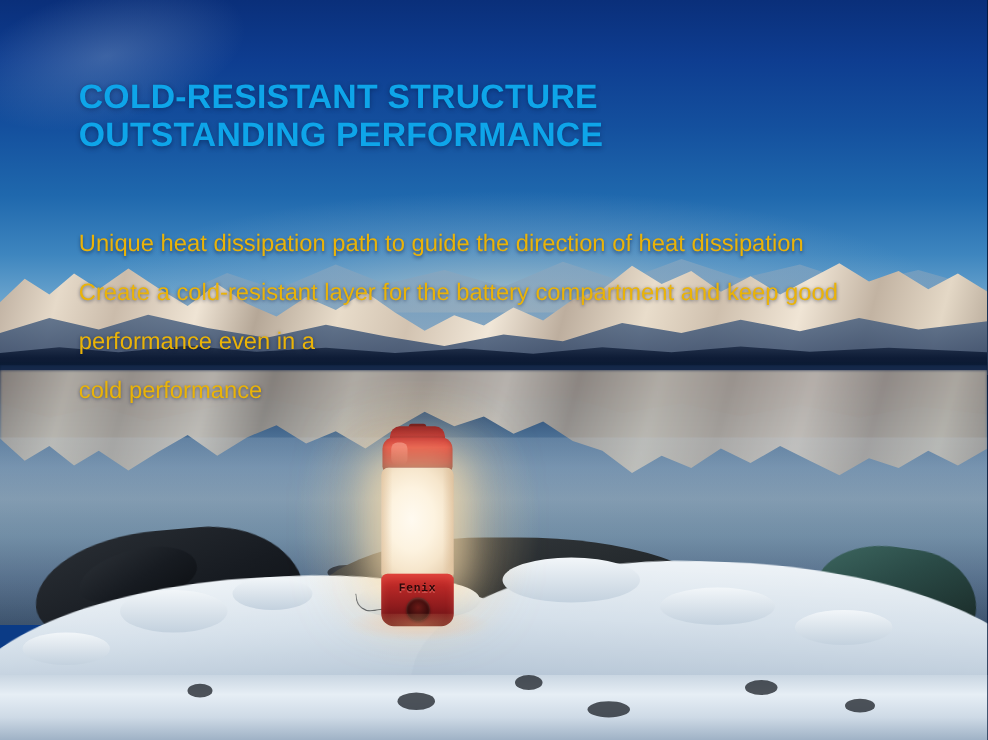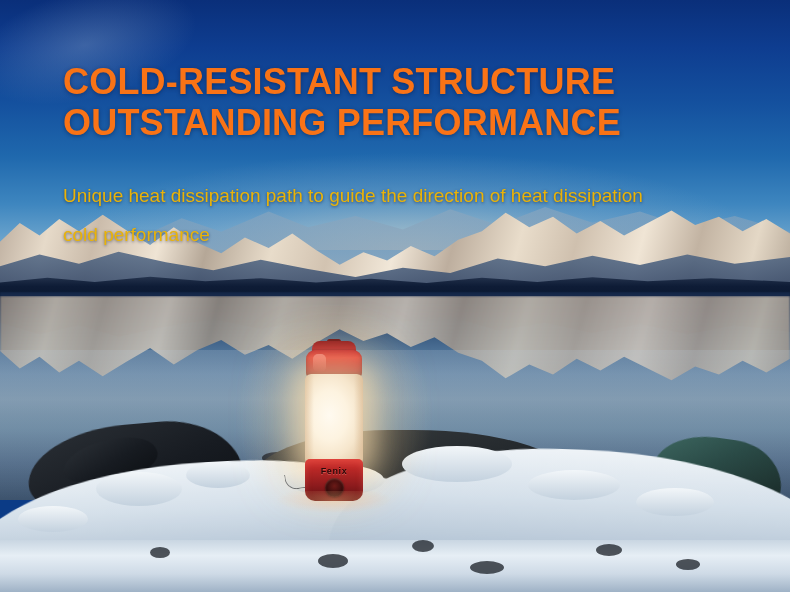--- a/index.html
+++ b/index.html
@@ -242,21 +242,21 @@
   }
   .lan-base{
     position:absolute;left:2px;top:118px;width:58px;height:42px;
     background:linear-gradient(to bottom,#d4312e 0%,#c02a28 18%,#8e1b1d 62%,#5d1012 100%);
     border-radius:5px 5px 10px 10px;
     box-shadow:inset 0 4px 7px rgba(255,120,100,.30);
   }
   .lan-logo{
     position:absolute;left:0;top:125px;width:62px;
     text-align:center;
-    font-family:Liberation Sans, sans-serif;
+    font-family:Liberation Mono, monospace;
     font-size:9px;font-weight:bold;letter-spacing:.6px;
     color:#2a0809;
     text-shadow:0 1px 0 rgba(255,160,150,.35);
   }
   .lan-port{
     position:absolute;left:22px;top:137px;width:19px;height:19px;
     background:radial-gradient(circle at 50% 42%, #6b1a17 0%, #3a0c0c 55%, #160404 100%);
     border-radius:50%;
     box-shadow:inset 0 1px 2px rgba(255,140,120,.35), 0 1px 2px rgba(0,0,0,.5);
   }
@@ -268,22 +268,22 @@
     transform:rotate(-8deg);
   }
   .lan-glow-floor{
     position:absolute;left:-26px;top:150px;width:114px;height:22px;
     background:radial-gradient(ellipse at 50% 40%, rgba(255,188,130,.40) 0%, rgba(255,170,110,0) 72%);
   }
 
   
   .headline{
     position:absolute;left:63px;top:62px;
-    color:#f97316;
-    font-size:36px;font-weight:bold;
+    color:#0ea5e9;
+    font-size:27px;font-weight:bold;
     line-height:1.13;
     letter-spacing:.2px;
     text-shadow:0 1px 4px rgba(0,20,60,.45);
     white-space:pre-line;
   }
   .subcopy{
     position:absolute;left:63px;top:149px;
     width:700px;
     color:#eab308;
     font-size:19px;font-weight:normal;
@@ -361,16 +361,17 @@
     <div class="lan-logo">Fenix</div>
     <div class="lan-port"></div>
     <div class="lan-glow-floor"></div>
   </div>
 
   <div class="headline">COLD-RESISTANT STRUCTURE
 OUTSTANDING PERFORMANCE</div>
 
   <div class="subcopy">
     <p>Unique heat dissipation path to guide the direction of heat dissipation</p>
+    <p>Create a cold-resistant layer for the battery compartment and keep good performance even in a</p>
     <p>cold performance</p>
   </div>
 
 </div>
 
 </body></html>

